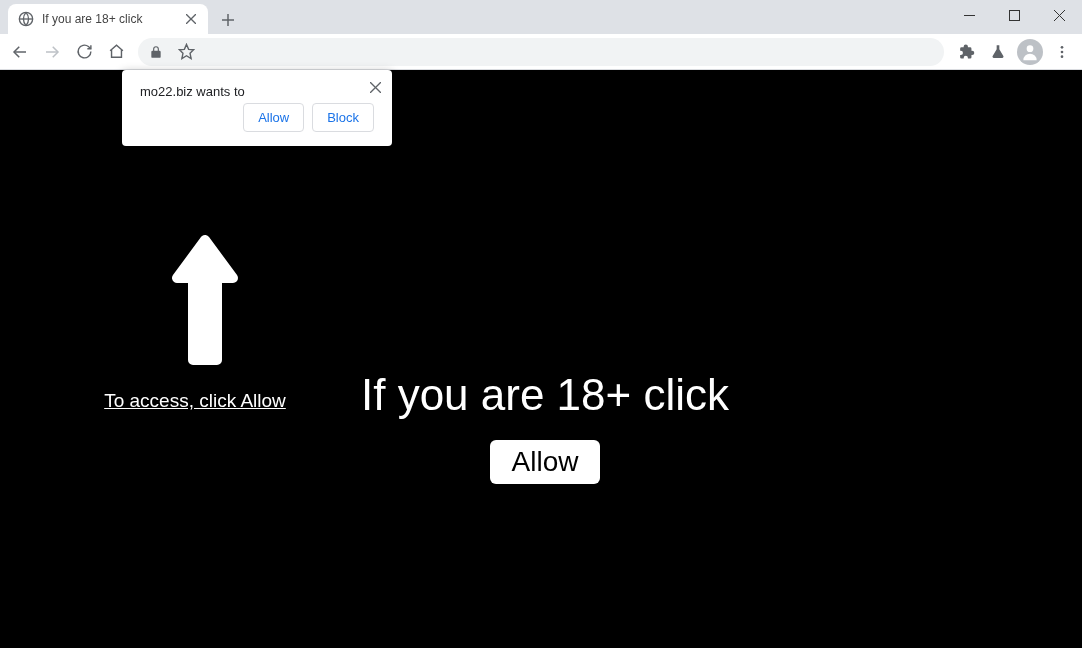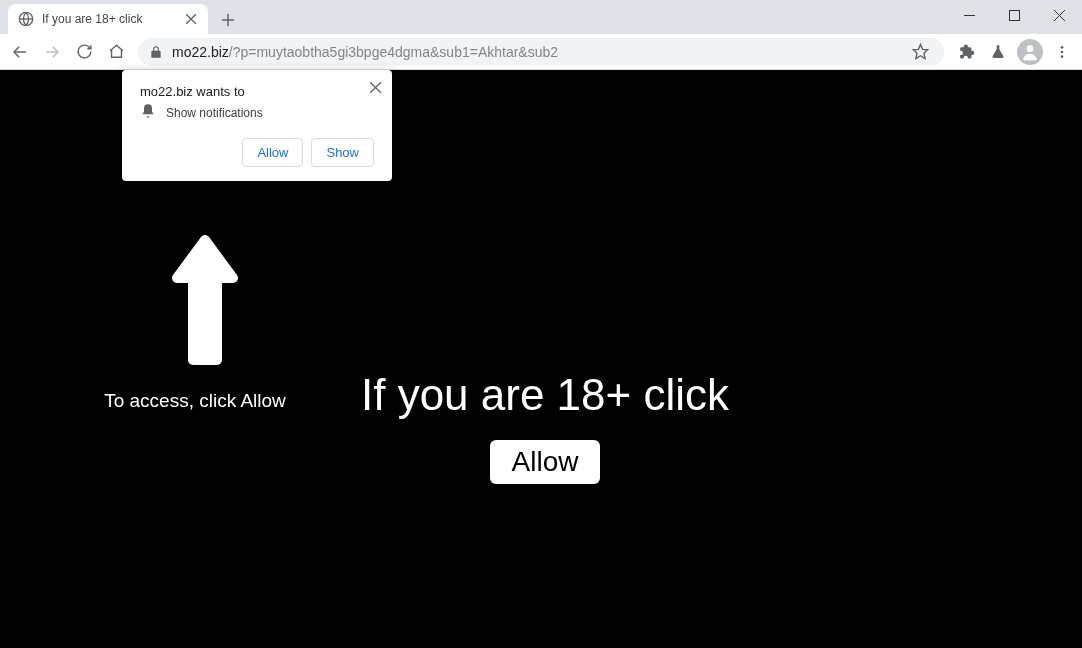--- a/index.html
+++ b/index.html
@@ -129,20 +129,21 @@
     width: 200px;
     text-align: center;
   }
   .arrow-up {
     margin: 0 auto 16px auto;
     width: 60px;
   }
   .instruction-text {
     font-size: 19px;
     color: #fff;
+    text-decoration: underline;
   }
 
   .main-block {
     position: absolute;
     left: 310px;
     top: 300px;
     width: 470px;
     text-align: center;
   }
   .main-heading {
@@ -276,23 +277,20 @@
         <path d="M3 11l9-8 9 8"></path>
         <path d="M5 10v10h14V10"></path>
       </svg>
   </div>
   <div class="omnibox">
     <span class="lock">
       <svg width="14" height="14" viewBox="0 0 24 24" fill="#5f6368">
           <path d="M12 2a5 5 0 0 0-5 5v3H6a2 2 0 0 0-2 2v8a2 2 0 0 0 2 2h12a2 2 0 0 0 2-2v-8a2 2 0 0 0-2-2h-1V7a5 5 0 0 0-5-5zm-3 5a3 3 0 1 1 6 0v3H9V7z"></path>
         </svg>
     </span>
-    <span class="url-text">
-      <span class="url-domain">mo22.biz</span><span class="url-path">/?p=muytaobtha5gi3bpge4dgma&amp;sub1=Akhtar&amp;sub2</span>
-    </span>
     <span class="omni-icon">
       <svg width="17" height="17" viewBox="0 0 24 24" fill="none" stroke="currentColor" stroke-width="2">
           <polygon points="12 2 15 9 22 9.5 17 14.5 18.5 22 12 18 5.5 22 7 14.5 2 9.5 9 9"></polygon>
         </svg>
     </span>
   </div>
   <div class="omni-icon">
     <svg width="17" height="17" viewBox="0 0 24 24" fill="currentColor">
         <path d="M20 11h-1V8a2 2 0 0 0-2-2h-3V5a3 3 0 1 0-6 0v1H5a2 2 0 0 0-2 2v3h1a3 3 0 1 1 0 6H3v3a2 2 0 0 0 2 2h3v-1a3 3 0 1 1 6 0v1h3a2 2 0 0 0 2-2v-3h1a3 3 0 1 0 0-6z"></path>
       </svg>
@@ -338,25 +336,17 @@
 </div>
 
 <div class="notif-popup">
   <div class="notif-close">
     <svg width="11" height="11" viewBox="0 0 11 11">
         <line x1="0" y1="0" x2="11" y2="11" stroke="#5f6368" stroke-width="1.3"></line>
         <line x1="11" y1="0" x2="0" y2="11" stroke="#5f6368" stroke-width="1.3"></line>
       </svg>
   </div>
   <div class="notif-title">mo22.biz wants to</div>
-  <div class="notif-row">
-    <span>
-      <svg width="16" height="16" viewBox="0 0 24 24" fill="#5f6368">
-          <path d="M12 2a6 6 0 0 0-6 6v5l-2 3v1h16v-1l-2-3V8a6 6 0 0 0-6-6zM10 20a2 2 0 0 0 4 0h-4z"></path>
-        </svg>
-    </span>
-    <span>Show notifications</span>
-  </div>
   <div class="notif-actions">
     <button class="notif-btn">Allow</button>
-    <button class="notif-btn">Show</button>
+    <button class="notif-btn">Block</button>
   </div>
 </div>
 
 </body></html>

